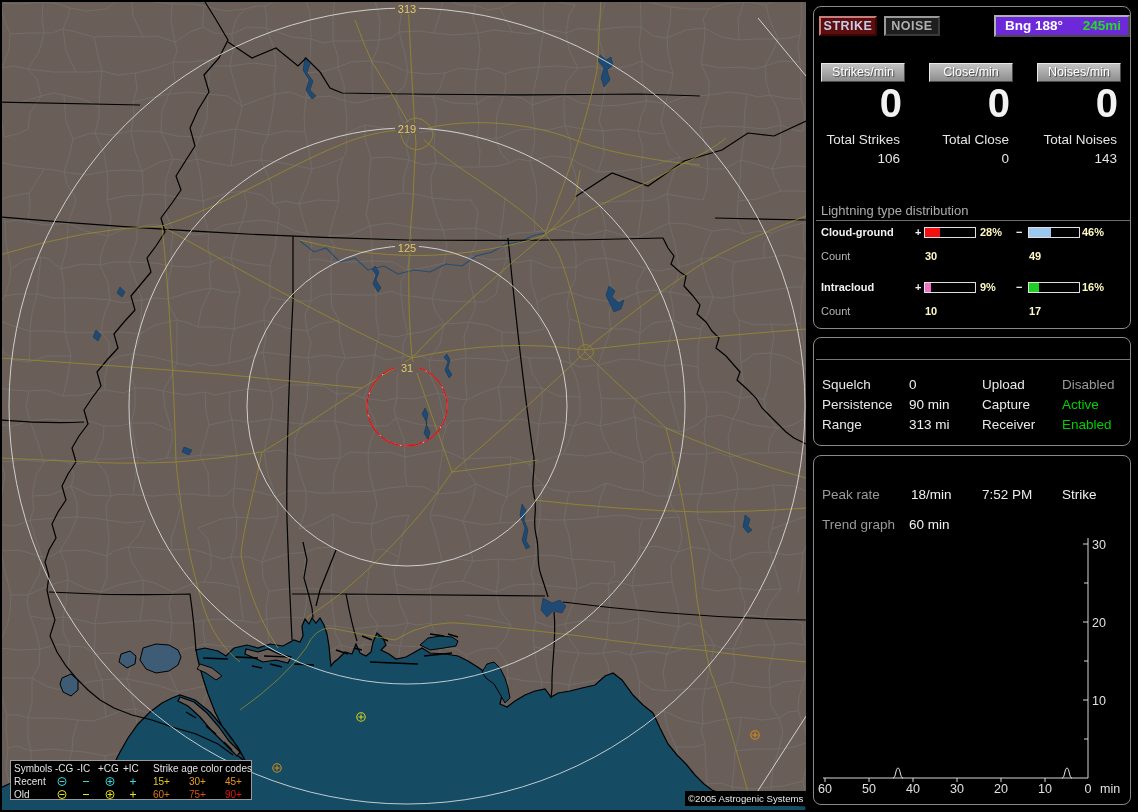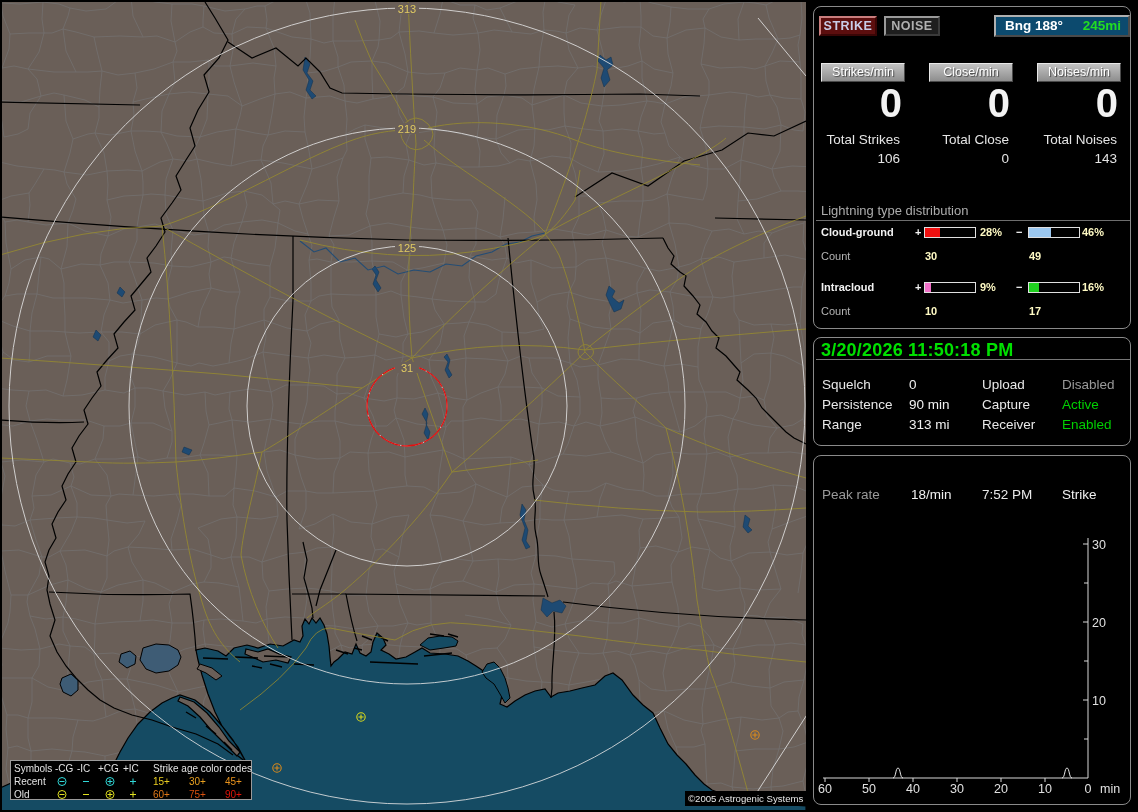--- a/index.html
+++ b/index.html
@@ -4,21 +4,21 @@
 * { margin:0; padding:0; box-sizing:border-box; }
 html,body { width:1138px; height:812px; background:#000; overflow:hidden;
   font-family:"Liberation Sans", sans-serif; }
 .panel { position:absolute; background:#000; border:1px solid #8a8a8a; border-radius:8px; }
 .btn-strike { position:absolute; left:5px; top:9px; width:58px; height:20px; background:#5c0e0e;
   border:2px solid; border-color:#c97e7e #3a0606 #3a0606 #c97e7e; color:#c9cce8; font-weight:bold;
   font-size:12.5px; text-align:center; line-height:16px; letter-spacing:0.5px; }
 .btn-noise { position:absolute; left:70px; top:9px; width:56px; height:20px; background:#1e1e1e;
   border:2px solid; border-color:#9a9a9a #3a3a3a #3a3a3a #9a9a9a; color:#b0b0b0; font-weight:bold;
   font-size:12.5px; text-align:center; line-height:16px; letter-spacing:0.5px; }
-.bng { position:absolute; left:180px; top:8px; width:136px; height:22px; background:#0c4a6e;
+.bng { position:absolute; left:180px; top:8px; width:136px; height:22px; background:#6d28d9;
   border:2px solid; border-color:#b0b0b0 #4a4a4a #4a4a4a #b0b0b0; color:#fff; font-weight:bold;
   font-size:13.5px; line-height:18px;text-align:center; }
 .minbtn { position:absolute; top:56px; width:84px; height:19px;
   background:linear-gradient(#c2c2c2,#8e8e8e); border:1px solid; border-color:#e8e8e8 #4a4a4a #4a4a4a #e8e8e8;
   color:#fff; font-size:12.5px; text-align:center; line-height:17px; text-shadow:1px 1px 1px #444; }
 .bigzero { position:absolute; top:76px; font-size:40px; font-weight:bold; color:#f2f2f2; line-height:40px; }
 .tot { position:absolute; font-size:13.5px; color:#e4e4e4; }
 .brow { position:absolute; left:0; width:318px; height:14px; font-size:11px; }
 .brow b { font-weight:bold; }
 .pm { position:absolute; color:#f2f2f2; font-weight:bold; }
@@ -1372,21 +1372,20 @@
       </span>
  <b class="pct" style="left:268px">16%</b>
     </div>
 <div class="brow" style="top:298px">
       <span style="position:absolute;left:7px;color:#b4b4b4">Count</span>
  <b class="pct" style="left:111px">10</b>
       <b class="pct" style="left:215px">17</b>
     </div>
 </div>
 <div class="panel" style="left:813px;top:337px;width:318px;height:109px">
-<div style="position:absolute;left:7px;top:2px;font-size:18px;font-weight:bold;color:#00e000;letter-spacing:0.2px">3/20/2026 11:50:18 PM</div>
 <div style="position:absolute;left:2px;top:21px;width:314px;border-top:1px solid #777"></div>
 <div class="irow" style="top:39px">
       <span class="l1">Squelch</span>
       <span class="v1">0</span>
       <span class="l2">Upload</span>
       <span class="v2" style="color:#9a9a9a">Disabled</span>
     </div>
 <div class="irow" style="top:59px">
       <span class="l1">Persistence</span>
       <span class="v1">90 min</span>
@@ -1428,12 +1427,16 @@
       <text x="286" y="337" fill="#e0e0e0" font-size="12.5">min</text>
       <path d="M79,322 C82,322 81.5,312 84,312 C86.5,312 86,322 89,322" stroke="#e8e8e8" fill="none"></path>
       <path d="M248,322 C251,322 250.5,312 253,312 C255.5,312 255,322 258,322" stroke="#e8e8e8" fill="none"></path>
     </svg>
 <div class="irow" style="top:31px">
       <span class="l1" style="color:#9a9a9a">Peak rate</span>
       <span class="v1" style="left:97px">18/min</span>
       <span class="l2" style="color:#e8e8e8">7:52 PM</span>
       <span class="v2">Strike</span>
     </div>
+<div class="irow" style="top:61px">
+      <span class="l1" style="color:#9a9a9a">Trend graph</span>
+      <span class="v1" style="left:95px">60 min</span>
+    </div>
 </div>
 </body></html>

